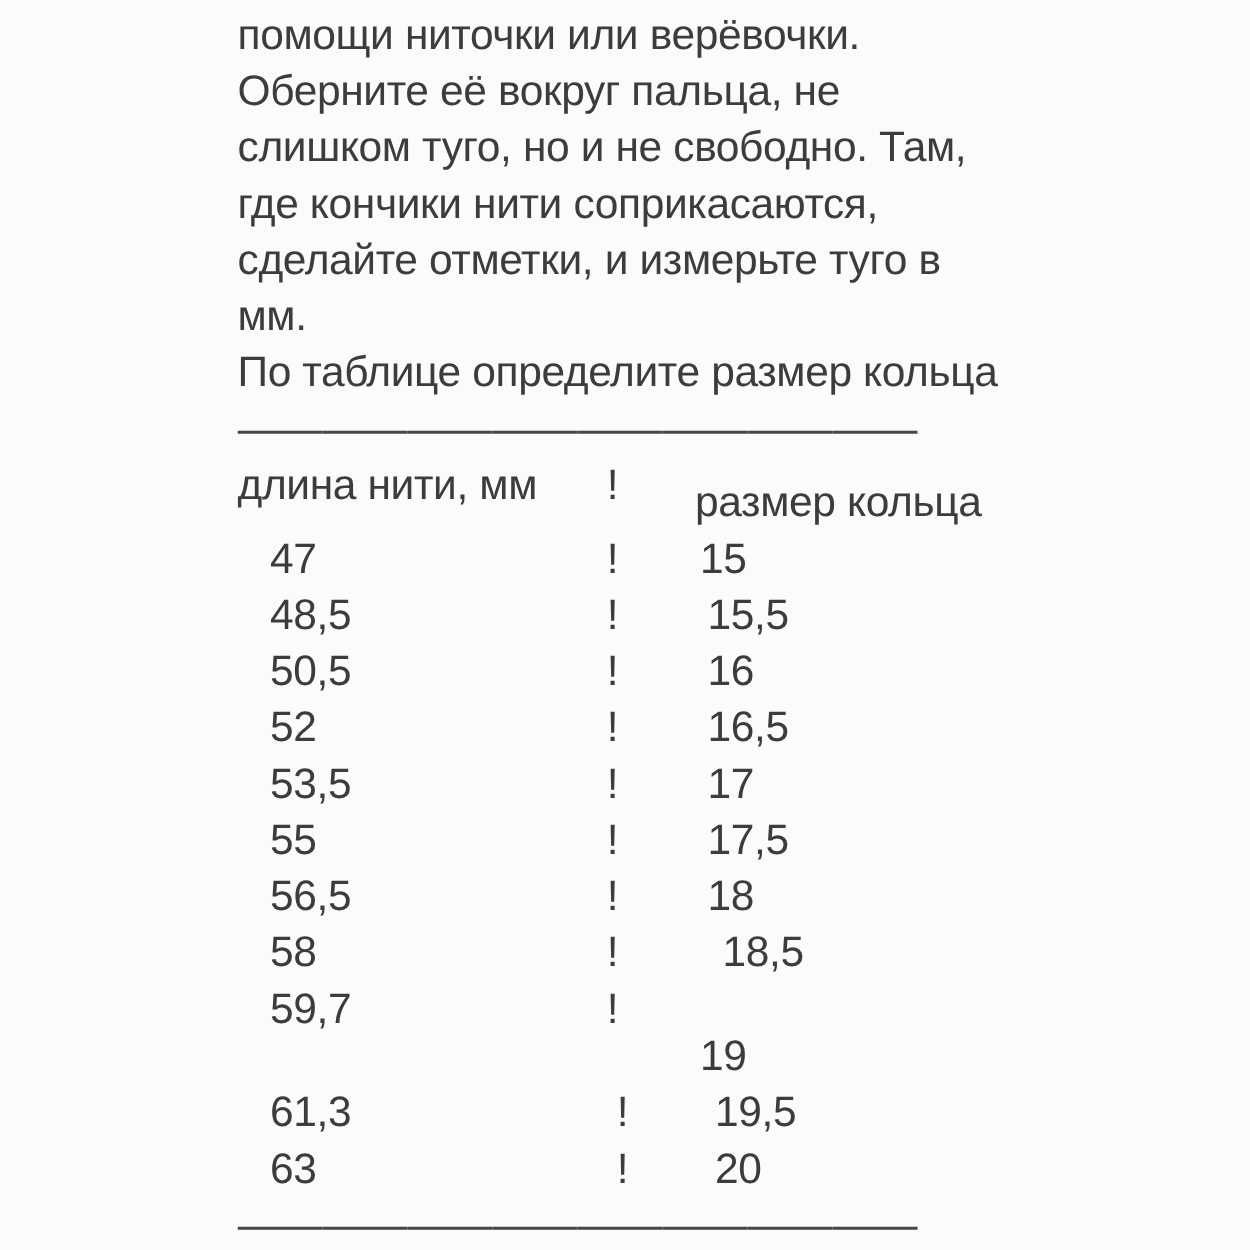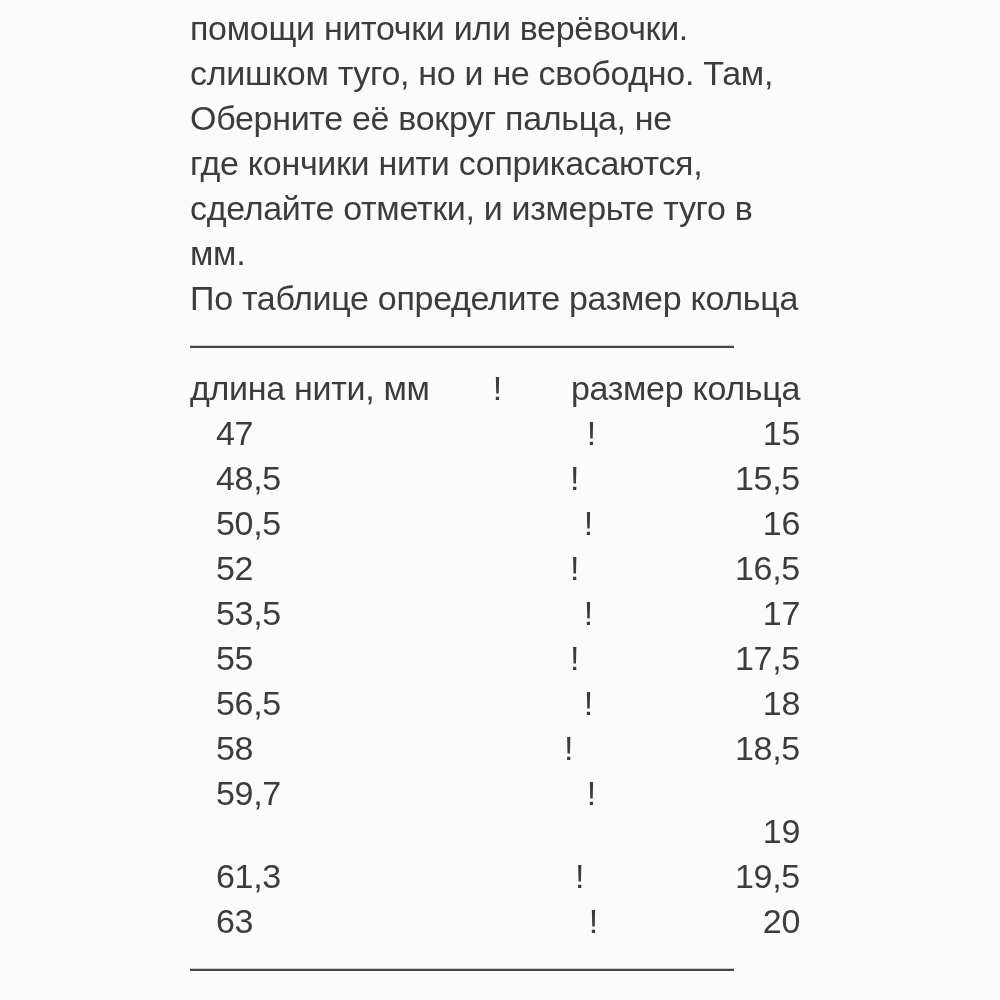--- a/index.html
+++ b/index.html
@@ -27,59 +27,59 @@
   .divider {
     white-space: nowrap;
     overflow: hidden;
     max-width: 552px;
     color: #474747;
     letter-spacing: 0;
   }
   .trow {
     display: flex;
     white-space: nowrap;
-    justify-content: space-between;
   }
   .c-len {
     width: 270px;
     box-sizing: border-box;
     flex: 0 0 270px;
   }
   .trow.tdata .c-len {
     padding-left: 26px;
   }
   .c-sep {
     width: 60px;
     flex: 0 0 60px;
     text-align: center;
   }
   .c-val {
     padding-left: 46px;
   }
   .trow.thead .c-val {
     padding-left: 36px;
+    margin-top: 14px;
   }
   
   .trow.r1 .c-val  { padding-left: 40px; }
   .trow.r8 .c-val  { padding-left: 58px; }
   .trow.r9 .c-val  { padding-left: 40px; margin-top: 38px; }
   .trow.r10 .c-sep { text-indent: 16px; }
   .trow.r10 .c-val { padding-left: 52px; }
   .trow.r11 .c-sep { text-indent: 16px; }
   .trow.r11 .c-val { padding-left: 52px; }
 </style>
 </head>
 <body>
 
 <div class="page">
 
   <div class="paragraph">
     <div class="para-line">помощи ниточки или верёвочки.</div>
+    <div class="para-line">Оберните её вокруг пальца, не</div>
     <div class="para-line">слишком туго, но и не свободно. Там,</div>
-    <div class="para-line">Оберните её вокруг пальца, не</div>
     <div class="para-line">где кончики нити соприкасаются,</div>
     <div class="para-line">сделайте отметки, и измерьте туго в</div>
     <div class="para-line">мм.</div>
     <div class="para-line">По таблице определите размер кольца</div>
   </div>
 
   <div class="divider">————————————————</div>
 
   <div class="size-table">
 

